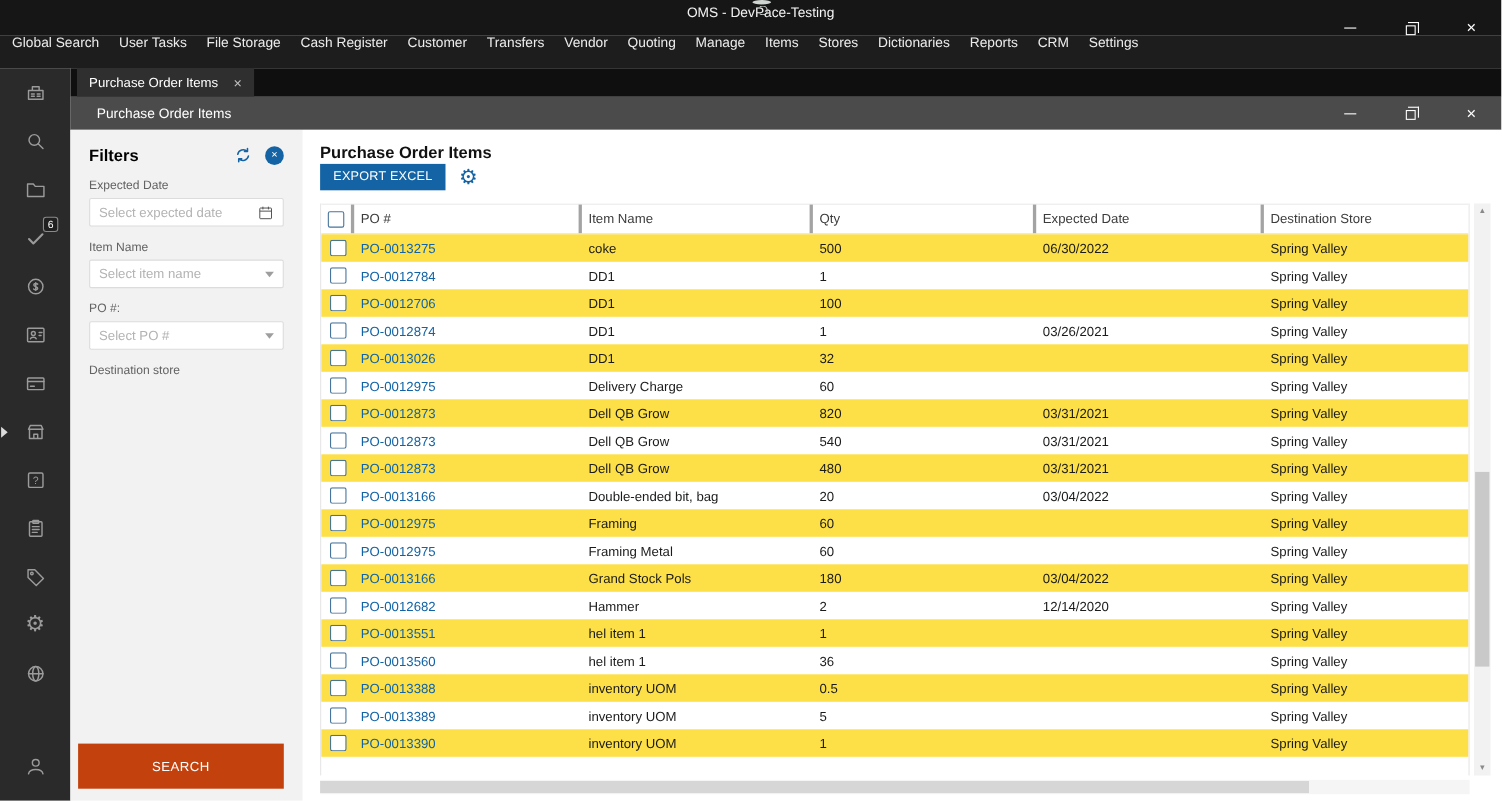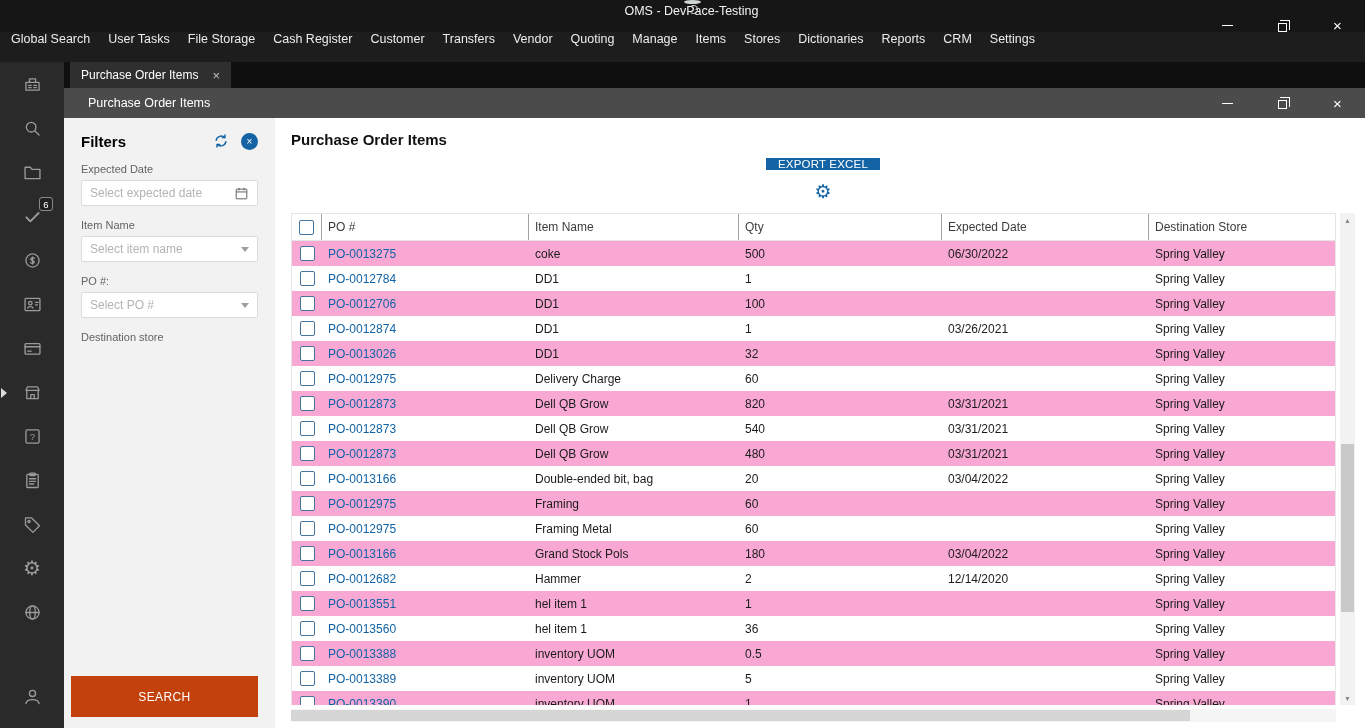--- a/index.html
+++ b/index.html
@@ -73,33 +73,33 @@
   .cal-svg { width:15px; height:15px; stroke:#4d4d4d; fill:none; stroke-width:1.4; }
   .dd-arrow { width:0; height:0; border-left:4px solid transparent; border-right:4px solid transparent;
               border-top:5px solid #9e9e9e; }
   .search-btn { position:absolute; left:7px; right:17px; bottom:11px; height:41px; background:#c2410c;
                 color:#fff; font-size:12px; display:flex; align-items:center; justify-content:center;
                 letter-spacing:.4px; border:none; }
 
   
   .main { flex:1; padding:13px 10px 6px 16px; display:flex; flex-direction:column; min-width:0; background:#fff; }
   .main-title { font-size:15px; font-weight:bold; color:#111; height:18px; }
-  .toolbar { display:flex; justify-content:flex-end; align-items:center; margin-top:28px; gap:12px; height:24px;flex-direction:column; }
+  .toolbar { display:flex; justify-content:flex-start; align-items:center; margin-top:0; gap:12px; height:24px; }
   .export-btn { height:24px; background:#1464a5; color:#fff; font-size:11.5px; padding:0 12px;
                 display:flex; align-items:center; letter-spacing:.2px; border:none; }
   .gear-btn { color:#1464a5; font-size:19px; line-height:1; }
 
   .table-zone { display:flex; margin-top:12px; flex:1; min-height:0; }
   .table { flex:1; border-left:1px solid #e6e6e6; border-right:1px solid #e6e6e6; min-width:0; overflow:hidden; }
   .t-head { display:flex; height:28px; border-top:1px solid #e4e4e4; border-bottom:1px solid #e4e4e4;
             align-items:stretch; font-size:12px; color:#3c3c3c; background:#fff; }
-  .hcell { display:flex; align-items:center; border-right:1px solid #a3a3a3; padding-left:6px; }
+  .hcell { display:flex; align-items:center; border-right:3px solid #a3a3a3; padding-left:6px; }
   .hcell:last-child { border-right:none; }
   .t-row { display:flex; height:25px; align-items:center; font-size:12px; color:#1b1b1b; }
-  .t-row.odd { background:#f9a8d4; }
+  .t-row.odd { background:#fde047; }
   .cell { padding-left:6px; white-space:nowrap; overflow:hidden; }
   .c-check { width:30px; display:flex; justify-content:center; padding-left:0; }
   .c-po { width:207px; }
   .c-item { width:210px; }
   .c-qty { width:203px; }
   .c-date { width:207px; }
   .c-store { flex:1; }
   .checkbox { width:15px; height:15px; border:1.5px solid #47749c; border-radius:2px; background:#fff; display:inline-block; }
   .po-link { color:#1263a5; text-decoration:none; cursor:pointer; }
 

